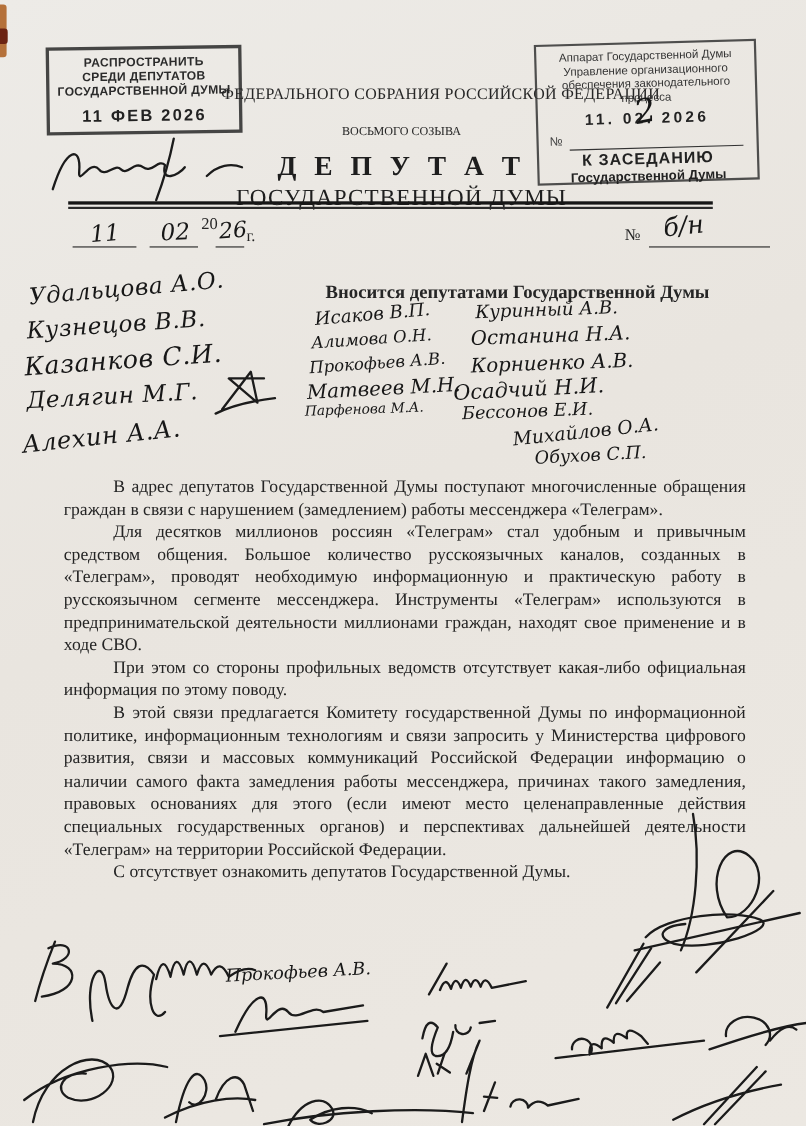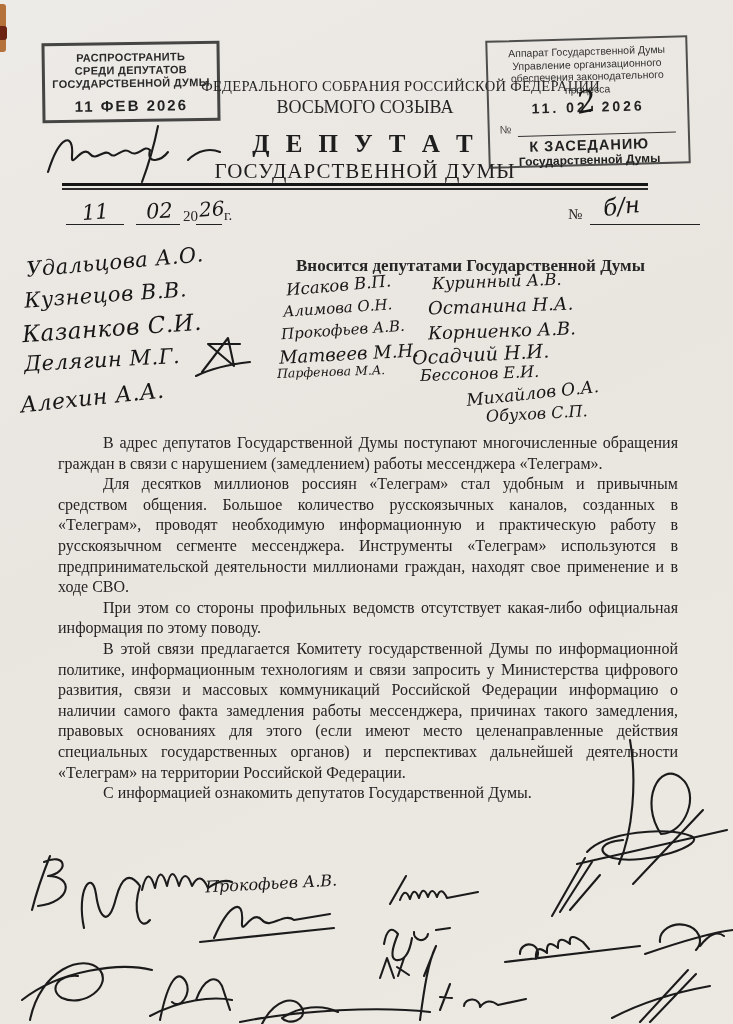--- a/index.html
+++ b/index.html
@@ -37,35 +37,35 @@
   .stamp-right .sr-no{position:absolute;left:2px;top:4px;font-size:11px;color:#444;}
   .stamp-right .sr-numline{position:absolute;left:20px;right:4px;bottom:2px;border-bottom:1.5px solid #333;}
   .stamp-right .sr-b1{font-size:14.5px;font-weight:bold;text-align:center;letter-spacing:1px;color:#222;}
   .stamp-right .sr-b2{font-size:12px;font-weight:bold;text-align:center;color:#222;}
   .sr-hw2{position:absolute;left:88px;top:44px;font-size:30px;transform:rotate(-10deg);}
 
   
   .hdr{position:absolute;left:130px;top:66px;width:470px;text-align:center;}
   .hdr .h-line1{font-size:14.5px;letter-spacing:.5px;}
   .hdr .h-line2{font-size:14.5px;letter-spacing:.3px;margin-top:12px;text-align:right;}
-  .hdr .h-line3{font-size:18px;margin-top:2px;}
+  .hdr .h-line3{font-size:11px;margin-top:19px;}
   .hdr .h-title{font-size:25px;font-weight:bold;letter-spacing:5px;margin-top:12px;color:#1e1e1e;}
   .hdr .h-sub{font-size:21px;letter-spacing:1px;margin-top:1px;color:#1e1e1e;}
 
   .rule-thick{position:absolute;left:62px;top:183px;width:586px;height:3px;background:#161616;}
   .rule-thin{position:absolute;left:62px;top:188px;width:586px;height:2px;background:#2a2a2a;}
 
   
   .hw{font-family:"DejaVu Serif",serif;font-style:italic;color:#171717;white-space:nowrap;}
 
   
   .dl-u{position:absolute;border-bottom:1.5px solid #222;}
   .dl-day{position:absolute;left:82px;top:200px;font-size:21px;transform:rotate(-4deg);}
   .dl-month{position:absolute;left:146px;top:199px;font-size:21px;transform:rotate(-3deg);}
-  .dl-20{position:absolute;left:183px;top:208px;font-size:15px;}
+  .dl-20{position:absolute;left:183px;top:196px;font-size:15px;}
   .dl-26{position:absolute;left:199px;top:197px;font-size:20px;transform:rotate(-4deg);}
   .dl-g{position:absolute;left:224px;top:207px;font-size:15px;}
   .dl-no{position:absolute;left:568px;top:206px;font-size:15px;}
   .dl-noval{position:absolute;left:603px;top:193px;font-size:23px;transform:rotate(-6deg);}
 
   
   .lname{position:absolute;font-size:21px;letter-spacing:.5px;}
 
   
   .sub-title{position:absolute;left:296px;top:256px;font-size:17px;font-weight:600;}
@@ -163,21 +163,21 @@
   <div class="hw subname" style="left:420px;top:364px;transform:rotate(-2deg);font-size:16px;">Бессонов Е.И.</div>
   <div class="hw subname" style="left:466px;top:383px;transform:rotate(-6deg);font-size:17px;">Михайлов О.А.</div>
   <div class="hw subname" style="left:486px;top:404px;transform:rotate(-3deg);font-size:16px;">Обухов С.П.</div>
 
 
   <div class="body-text">
     <p>В адрес депутатов Государственной Думы поступают многочисленные обращения граждан в связи с нарушением (замедлением) работы мессенджера «Телеграм».</p>
     <p>Для десятков миллионов россиян «Телеграм» стал удобным и привычным средством общения. Большое количество русскоязычных каналов, созданных в «Телеграм», проводят необходимую информационную и практическую работу в русскоязычном сегменте мессенджера. Инструменты «Телеграм» используются в предпринимательской деятельности миллионами граждан, находят свое применение и в ходе СВО.</p>
     <p>При этом со стороны профильных ведомств отсутствует какая-либо официальная информация по этому поводу.</p>
     <p>В этой связи предлагается Комитету государственной Думы по информационной политике, информационным технологиям и связи запросить у Министерства цифрового развития, связи и массовых коммуникаций Российской Федерации информацию о наличии самого факта замедления работы мессенджера, причинах такого замедления, правовых основаниях для этого (если имеют место целенаправленные действия специальных государственных органов) и перспективах дальнейшей деятельности «Телеграм» на территории Российской Федерации.</p>
-    <p>С информацией ознакомить депутатов Государственной Думы.</p>
+    <p>С отсутствует ознакомить депутатов Государственной Думы.</p>
   </div>
 
   <svg class="sig" style="left:575px;top:738px;" width="158" height="148" viewBox="0 0 158 148">
     <path d="M55 2 C62 42 58 94 44 126"></path>
     <path d="M86 96 C64 64 84 22 106 40 C126 56 110 96 86 96"></path>
     <path d="M12 114 C30 94 92 88 116 98 C134 106 70 128 38 120 C20 114 26 104 48 102"></path>
     <path d="M2 126 L152 92"></path>
     <path d="M58 146 L128 72"></path>
   </svg>
 

